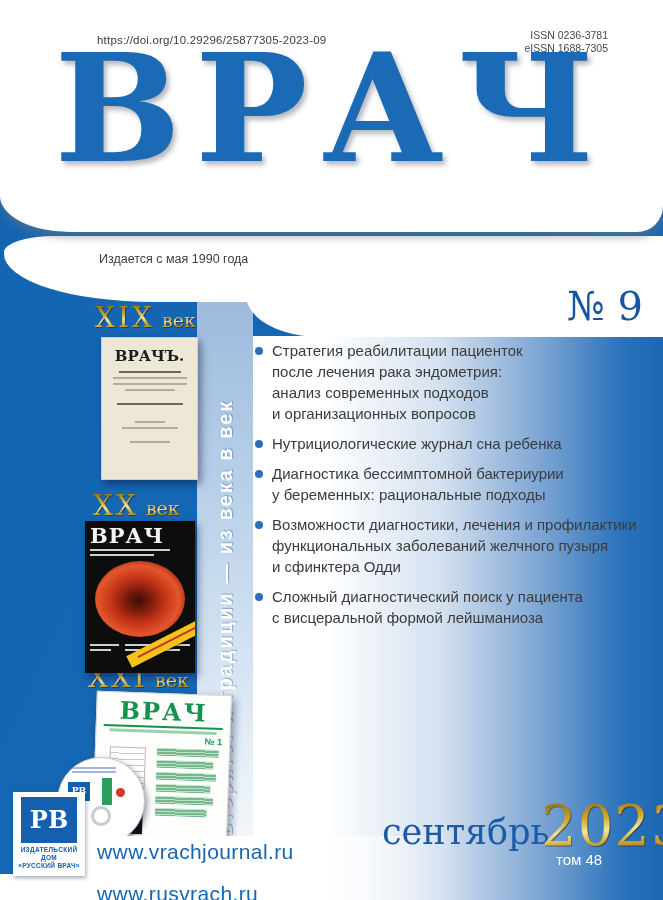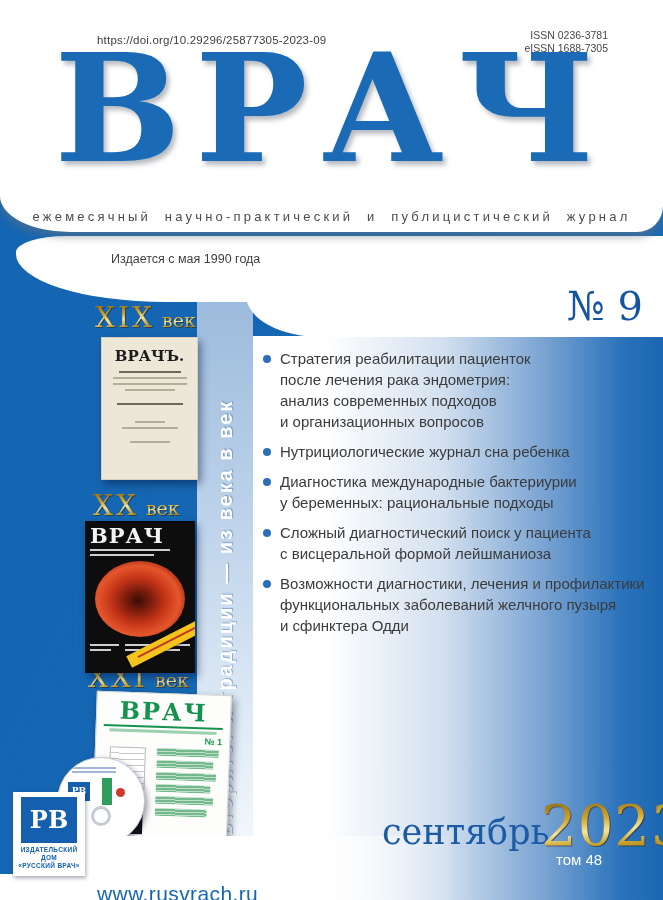--- a/index.html
+++ b/index.html
@@ -20,21 +20,21 @@
   }
   .slogan{
     position:absolute;left:0;top:6px;width:56px;height:545px;
     writing-mode:vertical-rl;transform:rotate(180deg);
     font-size:20px;font-weight:bold;letter-spacing:2px;color:#ffffff;
     text-shadow:1px 1px 1px rgba(60,100,150,.45);
     display:flex;align-items:center;
   }
   
   .header-strip{
-    position:absolute;left:16px;right:0;top:236px;height:66px;background:#ffffff;
+    position:absolute;left:4px;right:0;top:236px;height:66px;background:#ffffff;
     border-top-left-radius:50px 16px;border-bottom-left-radius:150px 48px;
   }
   .since{position:absolute;left:95px;top:16px;font-size:12.5px;color:#3e3e3e;}
   .issue-band{
     position:absolute;left:246px;right:0;top:280px;height:57px;background:#ffffff;
     border-bottom-left-radius:75px 42px;
     text-align:right;padding-right:20px;box-sizing:border-box;
   }
   .issue-no{
     font-family:"DejaVu Serif",serif;font-size:40px;color:#17549f;line-height:52px;
@@ -51,21 +51,21 @@
     font-family:"DejaVu Serif",serif;font-weight:bold;font-size:150px;line-height:160px;
     letter-spacing:14px;color:#1b6ab5;
     text-shadow:3px 4px 5px rgba(70,80,95,.4);
   }
   .subtitle{
     position:absolute;left:0;right:0;top:209px;text-align:center;
     font-size:13px;letter-spacing:3.2px;word-spacing:7px;color:#4c4c4c;
   }
   
   .articles{
-    position:absolute;left:253px;top:340px;width:402px;margin:8px;padding:0;list-style:none;
+    position:absolute;left:253px;top:340px;width:402px;margin:0;padding:0;list-style:none;
   }
   .article{
     position:relative;padding-left:19px;margin-bottom:9px;
     font-size:15px;line-height:21px;color:#3b3b3c;white-space:pre-line;
   }
   .article::before{
     content:"";position:absolute;left:2px;top:7px;width:8px;height:8px;border-radius:50%;
     background:#2b6fb8;
   }
   
@@ -195,21 +195,20 @@
     <span class="issue-no">№ 9</span>
   </div>
 
   <div class="header-card">
     <div class="doi">https://doi.org/10.29296/25877305-2023-09</div>
     <div class="issn-block">
       <div>ISSN 0236-3781</div>
       <div>eISSN 1688-7305</div>
     </div>
     <h1 class="title">ВРАЧ</h1>
-    <div class="subtitle">ежемесячный научно-практический и публицистический журнал</div>
   </div>
 
   <div class="era-label era-xix">
     <span class="gold era-roman">XIX</span><span class="gold era-word">век</span>
   </div>
   <div class="era-label era-xxi">
     <span class="gold era-roman">XXI</span><span class="gold era-word">век</span>
   </div>
   <div class="era-label era-xx">
     <span class="gold era-roman">XX</span><span class="gold era-word">век</span>
@@ -280,30 +279,31 @@
     <div class="cd-dot"></div>
     <div class="cd-hole"></div>
   </div>
 
   <ul class="articles">
     <li class="article">Стратегия реабилитации пациенток
 после лечения рака эндометрия:
 анализ современных подходов
 и организационных вопросов</li>
     <li class="article">Нутрициологические журнал сна ребенка</li>
-    <li class="article">Диагностика международные бактериурии
+    <li class="article">Диагностика бессимптомной бактериурии
 у беременных: рациональные подходы</li>
-    <li class="article">Сложный диагностический поиск у пациента
-с висцеральной формой лейшманиоза</li>
     <li class="article">Возможности диагностики, лечения и профилактики
 функциональных заболеваний желчного пузыря
 и сфинктера Одди</li>
+    <li class="article">Сложный диагностический поиск у пациента
+с висцеральной формой лейшманиоза</li>
   </ul>
 
   <div class="web-strip">
+    <div class="website w1">www.vrachjournal.ru</div>
     <div class="website w2">www.rusvrach.ru</div>
   </div>
   <div class="white-corner"></div>
 
   <div class="logo-box">
     <div class="logo-mark">РВ</div>
     <div class="logo-text">
       <div>ИЗДАТЕЛЬСКИЙ</div>
       <div>ДОМ</div>
       <div>«РУССКИЙ ВРАЧ»</div>

